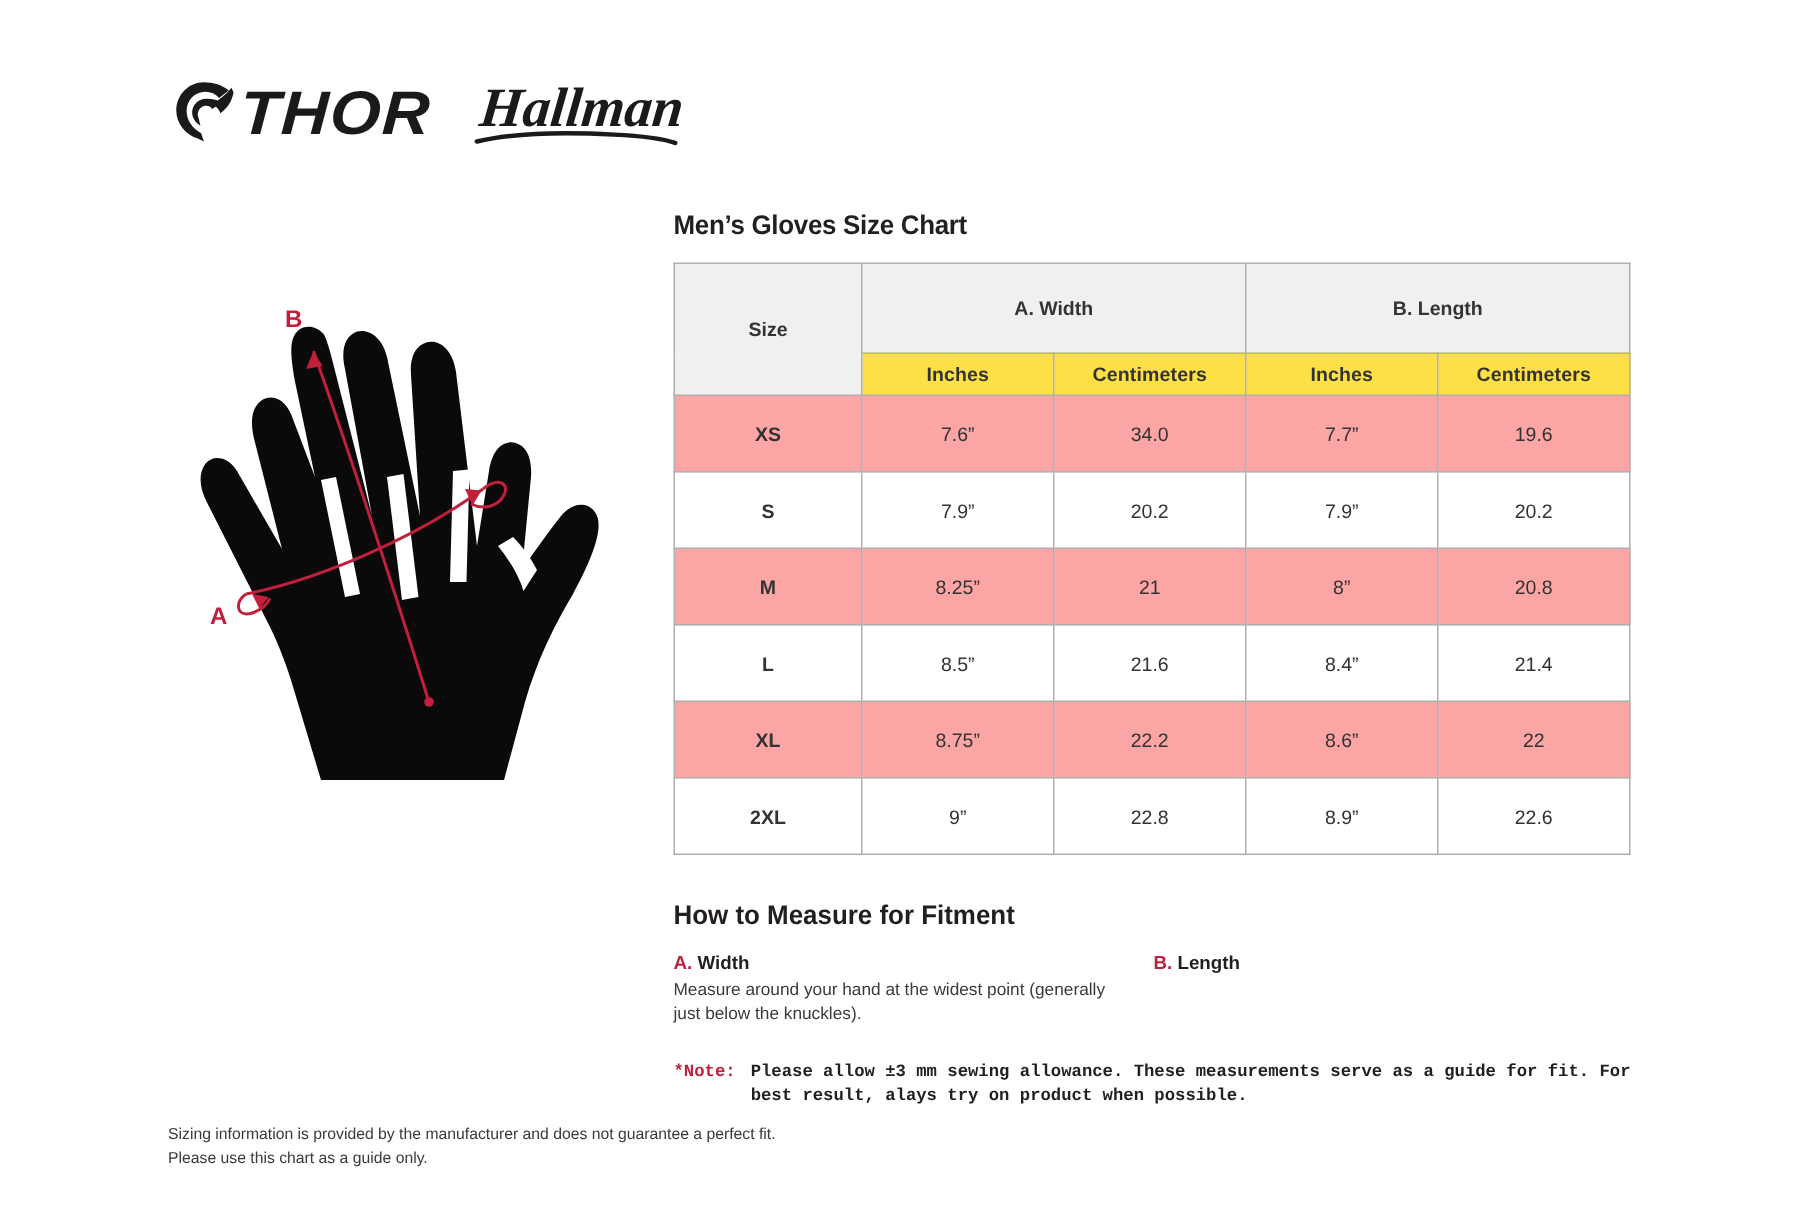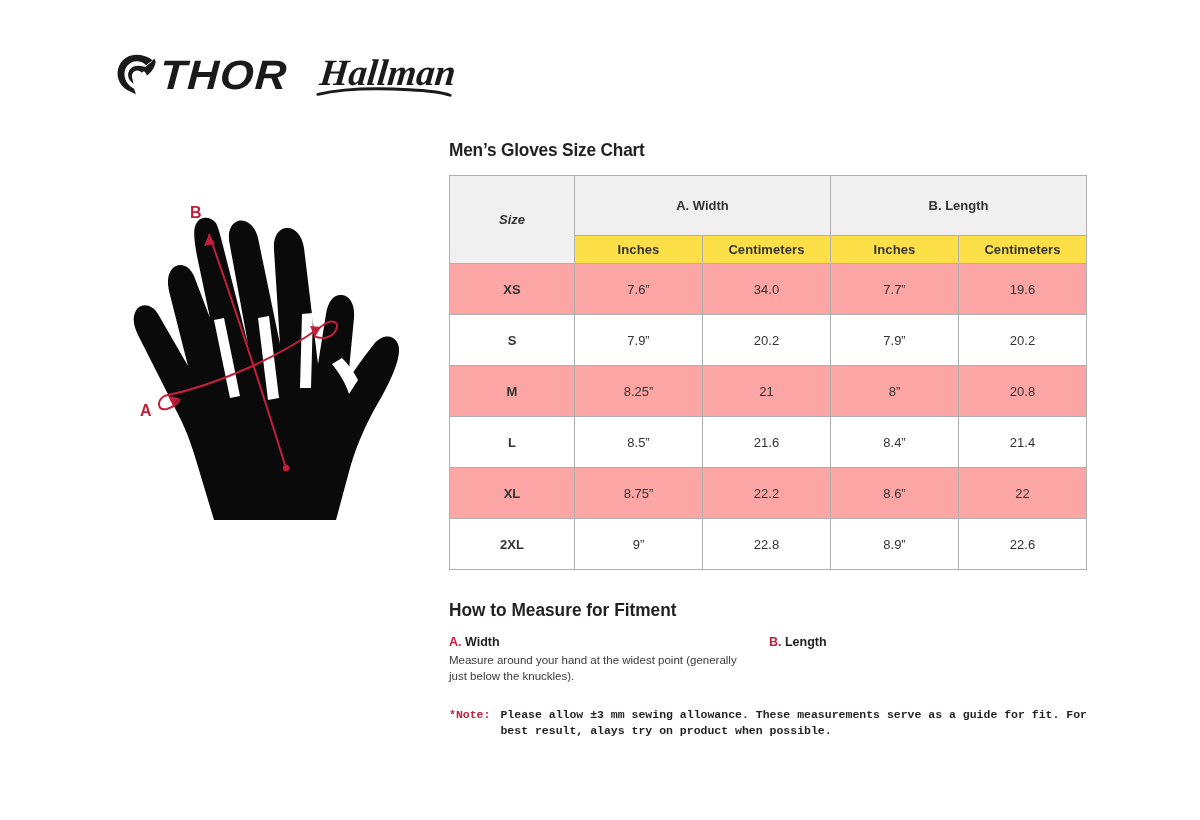--- a/index.html
+++ b/index.html
@@ -88,21 +88,20 @@
   }
   .col-size { width: 125px; }
   .col-data { width: 128px; }
 
   th.hdr-size {
     background: #f0f0f0;
     font-weight: bold;
     font-size: 13.5px;
     color: #231f20;
     height: 88px;
-    font-style: italic;
   }
   th.hdr-group {
     background: #f0f0f0;
     font-weight: bold;
     font-size: 13.5px;
     color: #231f20;
     height: 46px;
   }
   th.hdr-unit {
     background: #fde047;
@@ -352,14 +351,18 @@
         </div>
       </div>
     </div>
 
     <div class="note-row">
       <span class="note-label">*Note:</span>
       <span class="note-text">Please allow ±3 mm sewing allowance. These measurements serve as a guide for fit. For best result, alays try on product when possible.</span>
     </div>
   </div>
 
+  <div class="footer">
+    <div>Sizing information is provided by the manufacturer and does not guarantee a perfect fit.</div>
+    <div>Please use this chart as a guide only.</div>
+  </div>
 
 </div>
 
 </body></html>

